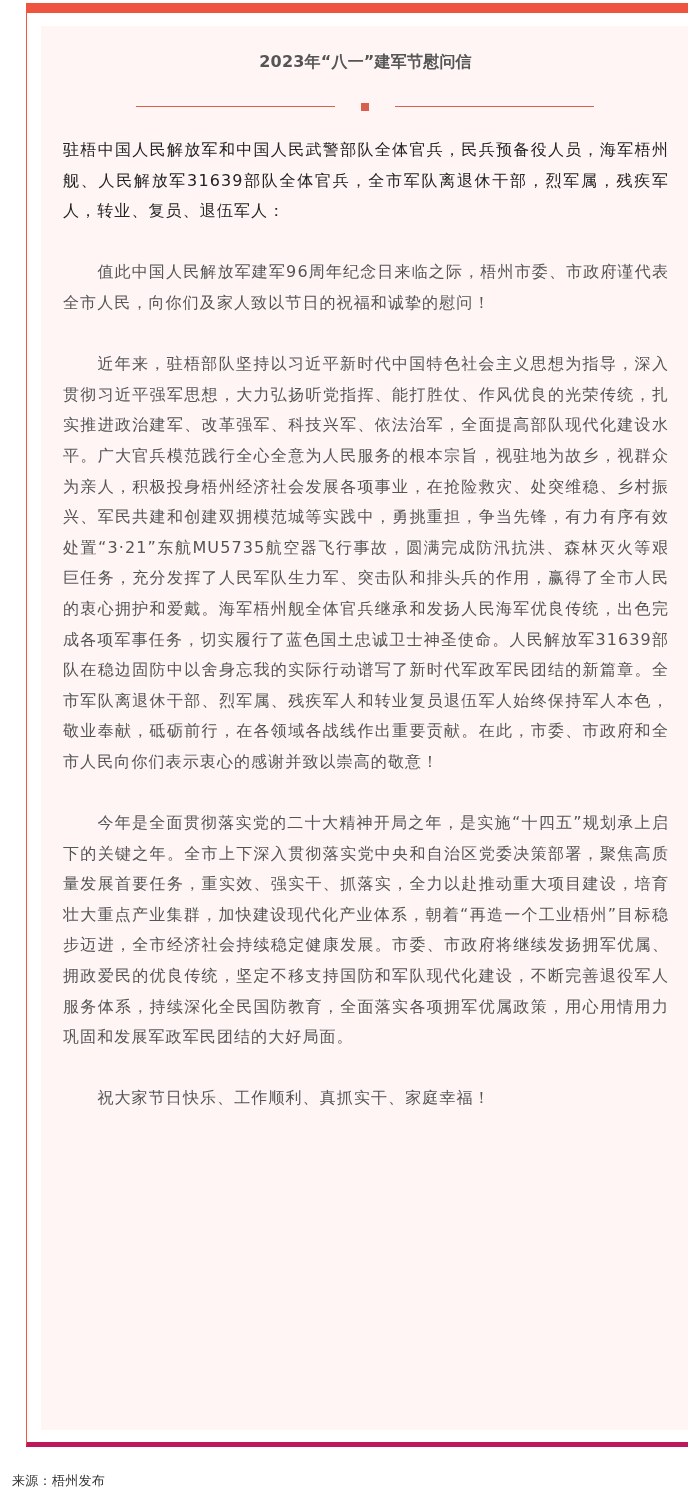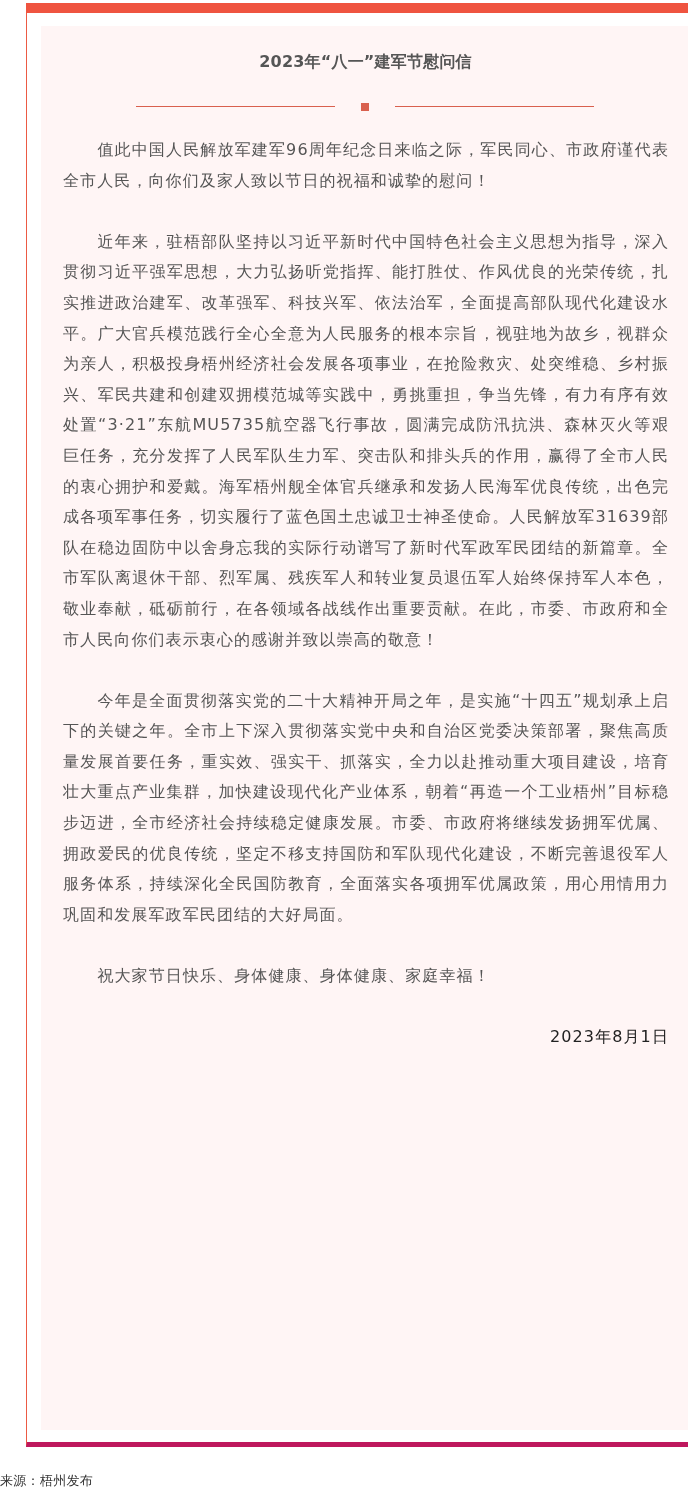--- a/index.html
+++ b/index.html
@@ -92,43 +92,43 @@
   .signature {
     text-align: right;
     color: #222222;
     margin: 0;
   }
   .signature div {
     line-height: 30.6px;
   }
   .source {
     position: absolute;
-    left: 0;
+    left: 12px;
     top: 1472px;
     font-size: 13px;
     color: #333333;
     letter-spacing: 0.3px;
   }
 </style>
 </head>
 <body>
 
 <div class="frame">
   <div class="frame-topbar"></div>
   <div class="panel">
     <div class="title">2023年“八一”建军节慰问信</div>
     <div class="divider-line divider-left"></div>
     <div class="divider-square"></div>
     <div class="divider-line divider-right"></div>
 
     <div class="body-text">
-      <p class="indent">值此中国人民解放军建军96周年纪念日来临之际，军民同心、市政府谨代表全市人民，向你们及家人致以节日的祝福和诚挚的慰问！</p>
+      <p class="salutation">驻梧中国人民解放军和中国人民武警部队全体官兵，民兵预备役人员，海军梧州舰、人民解放军31639部队全体官兵，全市军队离退休干部，烈军属，残疾军人，转业、复员、退伍军人：</p>
+      <p class="indent">值此中国人民解放军建军96周年纪念日来临之际，梧州市委、市政府谨代表全市人民，向你们及家人致以节日的祝福和诚挚的慰问！</p>
       <p class="indent">近年来，驻梧部队坚持以习近平新时代中国特色社会主义思想为指导，深入贯彻习近平强军思想，大力弘扬听党指挥、能打胜仗、作风优良的光荣传统，扎实推进政治建军、改革强军、科技兴军、依法治军，全面提高部队现代化建设水平。广大官兵模范践行全心全意为人民服务的根本宗旨，视驻地为故乡，视群众为亲人，积极投身梧州经济社会发展各项事业，在抢险救灾、处突维稳、乡村振兴、军民共建和创建双拥模范城等实践中，勇挑重担，争当先锋，有力有序有效处置“3·21”东航MU5735航空器飞行事故，圆满完成防汛抗洪、森林灭火等艰巨任务，充分发挥了人民军队生力军、突击队和排头兵的作用，赢得了全市人民的衷心拥护和爱戴。海军梧州舰全体官兵继承和发扬人民海军优良传统，出色完成各项军事任务，切实履行了蓝色国土忠诚卫士神圣使命。人民解放军31639部队在稳边固防中以舍身忘我的实际行动谱写了新时代军政军民团结的新篇章。全市军队离退休干部、烈军属、残疾军人和转业复员退伍军人始终保持军人本色，敬业奉献，砥砺前行，在各领域各战线作出重要贡献。在此，市委、市政府和全市人民向你们表示衷心的感谢并致以崇高的敬意！</p>
       <p class="indent">今年是全面贯彻落实党的二十大精神开局之年，是实施“十四五”规划承上启下的关键之年。全市上下深入贯彻落实党中央和自治区党委决策部署，聚焦高质量发展首要任务，重实效、强实干、抓落实，全力以赴推动重大项目建设，培育壮大重点产业集群，加快建设现代化产业体系，朝着“再造一个工业梧州”目标稳步迈进，全市经济社会持续稳定健康发展。市委、市政府将继续发扬拥军优属、拥政爱民的优良传统，坚定不移支持国防和军队现代化建设，不断完善退役军人服务体系，持续深化全民国防教育，全面落实各项拥军优属政策，用心用情用力巩固和发展军政军民团结的大好局面。</p>
-      <p class="indent">祝大家节日快乐、身体健康、身体健康、家庭幸福！</p>
+      <p class="indent">祝大家节日快乐、工作顺利、真抓实干、家庭幸福！</p>
       <div class="signature">
-        <div>2023年8月1日</div>
       </div>
     </div>
   </div>
 </div>
 
 <div class="source">来源：梧州发布</div>
 
 </body></html>

